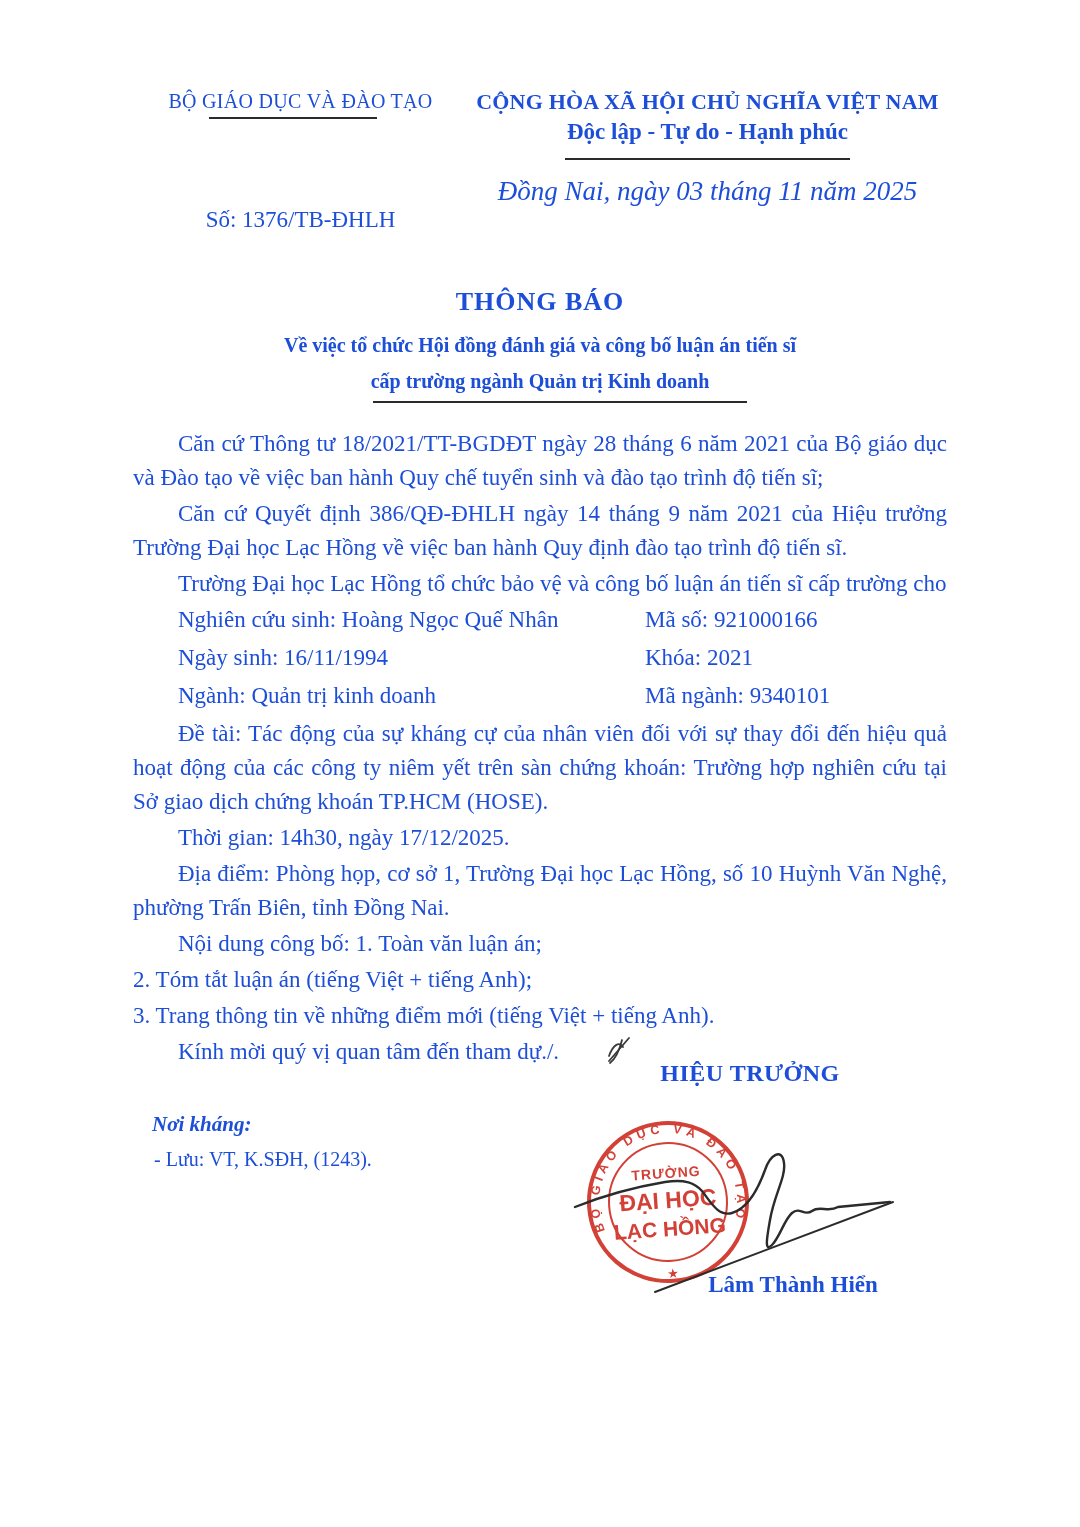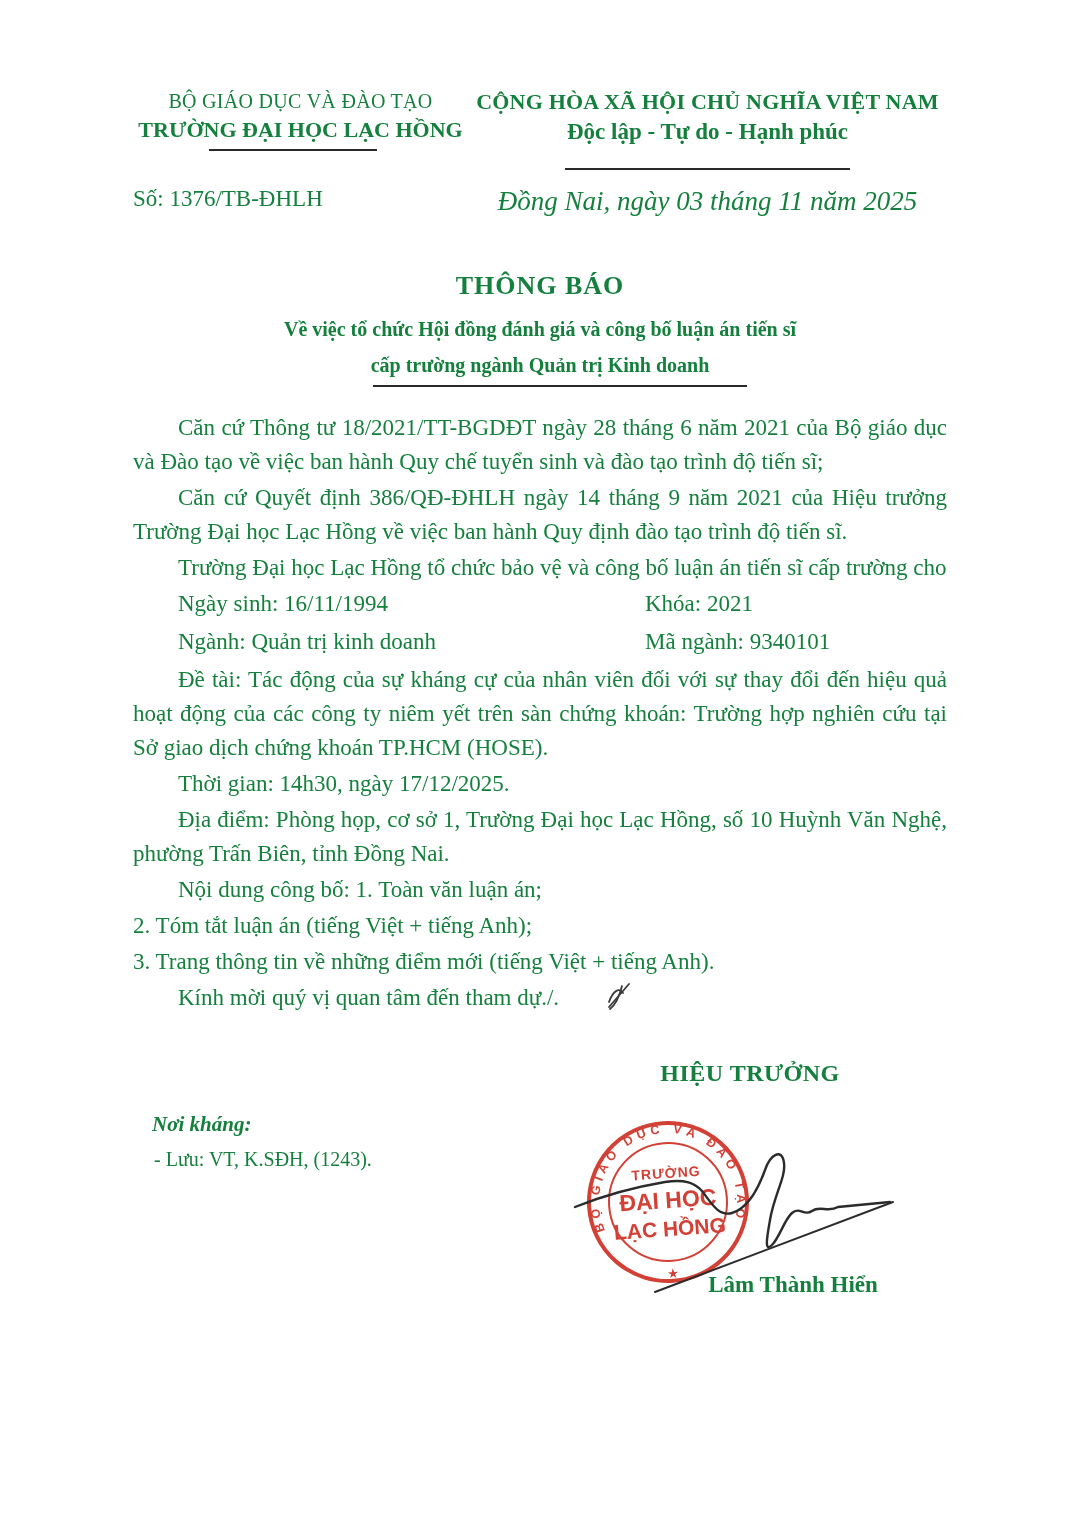--- a/index.html
+++ b/index.html
@@ -1,36 +1,36 @@
 <!DOCTYPE html>
 <html><head>
 <meta charset="utf-8">
 <style>
   html,body{margin:0;padding:0;background:#e8e8e8;}
   .doc{
     position:relative;
     width:1080px;height:1527px;
     background:#fff;
     font-family:"Liberation Serif","DejaVu Serif",serif;
-    color:#15803d;
+    color:#1d4ed8;
     overflow:hidden;
     box-sizing:border-box;
     padding:88px 133px 0 133px;
   }
   
   .hdr{display:flex;}
   .hdr-left{flex:0 0 335px;text-align:center;}
   .hdr-right{flex:1;text-align:center;}
   .h-ministry{font-size:20px;letter-spacing:.3px;line-height:26px;}
   .h-univ{font-size:22px;font-weight:bold;line-height:32px;}
   .h-rule{width:168px;border-top:2px solid #2a2a2a;margin:3px auto 0;transform:translateX(-8px);}
   .h-nation{font-size:22px;font-weight:bold;line-height:28px;letter-spacing:.2px;}
-  .h-motto{display:inline-block;font-size:23px;font-weight:bold;line-height:32px;border-bottom:2px solid #2a2a2a;padding:0 2px 20px 2px;}
+  .h-motto{display:inline-block;font-size:23px;font-weight:bold;line-height:32px;border-bottom:2px solid #2a2a2a;padding:0 2px 10px 2px;}
   .hdr2{display:flex;margin-top:16px;}
-  .h-num{flex:0 0 335px;text-align:left;font-size:23px;}
+  .h-num{flex:0 0 335px;text-align:center;font-size:23px;margin-top:31px;}
   .h-date{flex:1;text-align:center;font-size:27px;font-style:italic;}
   
   .title-block{margin-top:52px;text-align:center;}
   .t-main{font-size:26px;font-weight:bold;letter-spacing:1px;line-height:34px;}
   .t-sub{font-size:20px;font-weight:bold;line-height:36px;}
   .t-rule{width:374px;border-top:2px solid #2a2a2a;margin:2px auto 0;transform:translateX(20px);}
   
   .body{margin-top:24px;font-size:23px;}
   .body p{margin:2px 0 0 0;line-height:34px;}
   .p-ind{text-indent:45px;text-align:justify;}
@@ -50,21 +50,20 @@
   .sig-svg{left:560px;top:1125px;z-index:4;}
 </style>
 </head>
 <body>
 
 <div class="doc">
 
   <div class="hdr">
     <div class="hdr-left">
       <div class="h-ministry">BỘ GIÁO DỤC VÀ ĐÀO TẠO</div>
-      <div class="h-univ">TRƯỜNG ĐẠI HỌC LẠC HỒNG</div>
       <div class="h-rule"></div>
     </div>
     <div class="hdr-right">
       <div class="h-nation">CỘNG HÒA XÃ HỘI CHỦ NGHĨA VIỆT NAM</div>
       <div><span class="h-motto">Độc lập - Tự do - Hạnh phúc</span></div>
     </div>
   </div>
   <div class="hdr2">
     <div class="h-num">Số: 1376/TB-ĐHLH</div>
     <div class="h-date">Đồng Nai, ngày 03 tháng 11 năm 2025</div>
@@ -75,20 +74,24 @@
     <div class="t-sub" style="margin-top:8px;">Về việc tổ chức Hội đồng đánh giá và công bố luận án tiến sĩ</div>
     <div class="t-sub">cấp trường ngành Quản trị Kinh doanh</div>
     <div class="t-rule"></div>
   </div>
 
   <div class="body">
     <p class="p-ind">Căn cứ Thông tư 18/2021/TT-BGDĐT ngày 28 tháng 6 năm 2021 của Bộ giáo dục và Đào tạo về việc ban hành Quy chế tuyển sinh và đào tạo trình độ tiến sĩ;</p>
     <p class="p-ind">Căn cứ Quyết định 386/QĐ-ĐHLH ngày 14 tháng 9 năm 2021 của Hiệu trưởng Trường Đại học Lạc Hồng về việc ban hành Quy định đào tạo trình độ tiến sĩ.</p>
     <p class="p-ind">Trường Đại học Lạc Hồng tổ chức bảo vệ và công bố luận án tiến sĩ cấp trường cho</p>
 
+    <div class="info-row">
+      <div class="info-left">Nghiên cứu sinh: Hoàng Ngọc Quế Nhân</div>
+      <div class="info-right">Mã số: 921000166</div>
+    </div>
     <div class="info-row">
       <div class="info-left">Ngày sinh: 16/11/1994</div>
       <div class="info-right">Khóa: 2021</div>
     </div>
     <div class="info-row">
       <div class="info-left">Ngành: Quản trị kinh doanh</div>
       <div class="info-right">Mã ngành: 9340101</div>
     </div>
 
     <p class="p-ind">Đề tài: Tác động của sự kháng cự của nhân viên đối với sự thay đổi đến hiệu quả hoạt động của các công ty niêm yết trên sàn chứng khoán: Trường hợp nghiên cứu tại Sở giao dịch chứng khoán TP.HCM (HOSE).</p>

